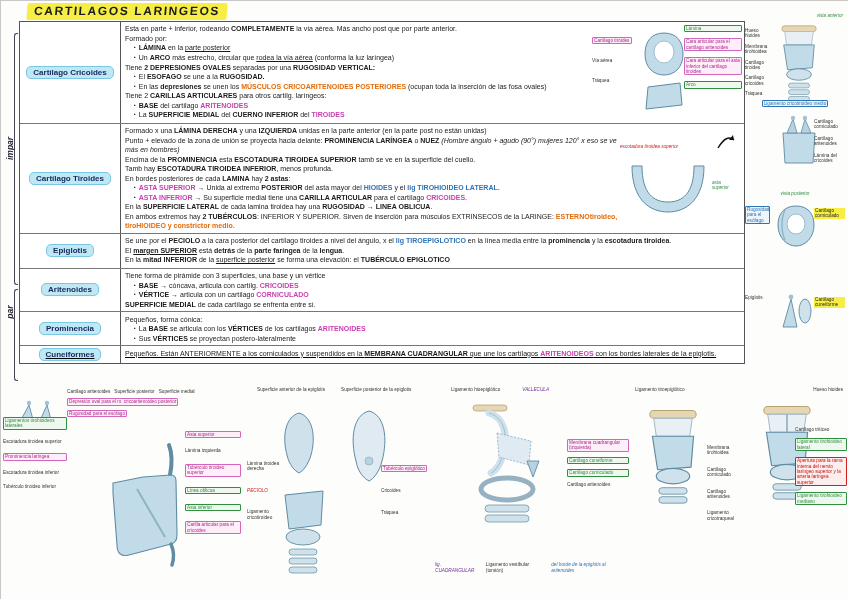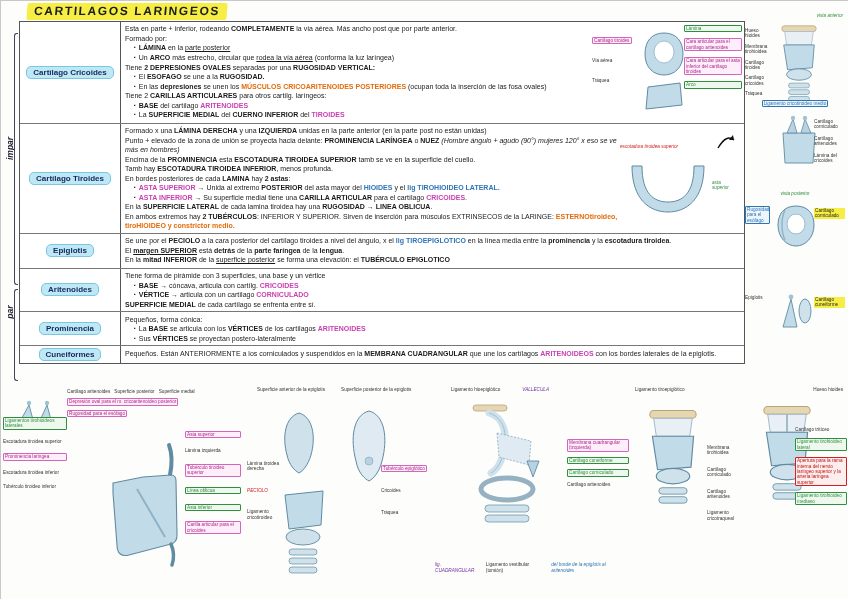--- a/index.html
+++ b/index.html
@@ -29,21 +29,21 @@
   .sg-bu{font-weight:bold;text-decoration:underline;}
   .sg-o{color:#e36c0a;font-weight:bold;}
   .sg-p{color:#c93fb0;font-weight:bold;}
   .sg-bl{color:#2e75b6;font-weight:bold;}
   .sg-i{font-style:italic;}
   .tbody .trow:nth-child(1){min-height:101px;}
   .tbody .trow:nth-child(2){min-height:99px;}
   .tbody .trow:nth-child(3){min-height:34px;}
   .tbody .trow:nth-child(4){min-height:41px;}
   .tbody .trow:nth-child(5){min-height:31px;}
-  .tbody .trow:nth-child(6){min-height:16px;}
+  .tbody .trow:nth-child(6){min-height:16px;text-decoration:underline;}
   .tbody .trow:nth-child(1) .content-cell{padding-right:154px;}
   .tbody .trow:nth-child(2) .content-cell{padding-right:116px;}
 
   
   .ls{display:flex;flex-direction:column;gap:2px;}
   .lbl{font-size:4.7px;line-height:1.15;color:#333;}
   .plain{color:#333;}
   .gb{border:1px solid #2f8f3f;color:#2f8f3f;background:#eff8ef;padding:0 1px;border-radius:1px;}
   .pb{border:1px solid #d465bd;color:#b0268a;background:#fdeef9;padding:0 1px;border-radius:1px;}
   .bb{border:1px solid #2e75b6;color:#2e75b6;background:#ecf4fc;padding:0 1px;border-radius:1px;}

